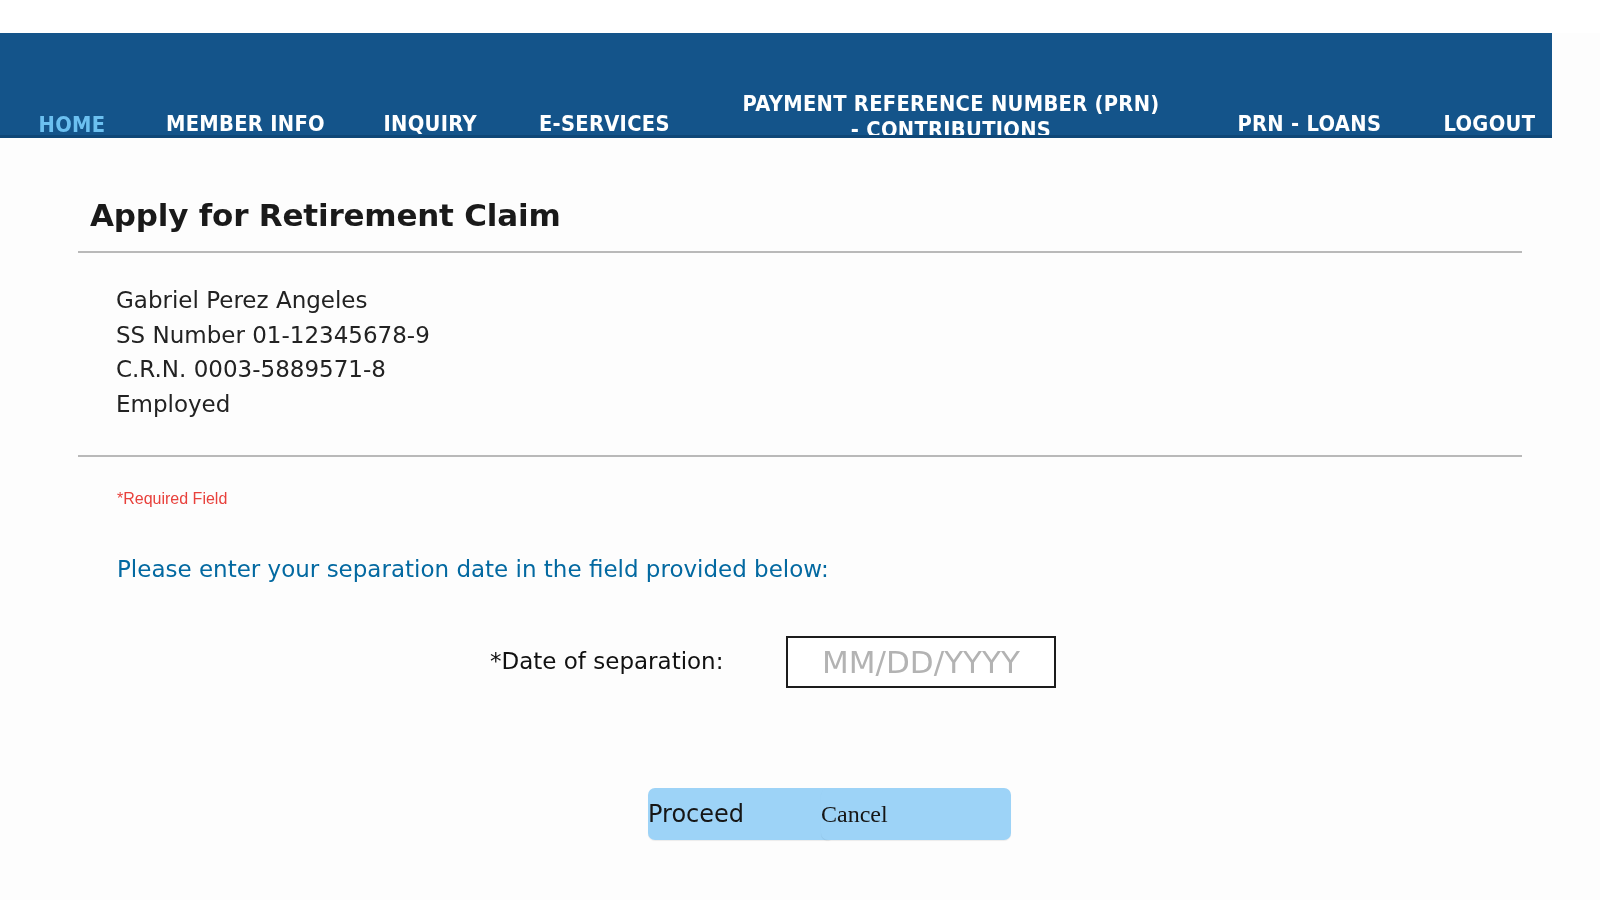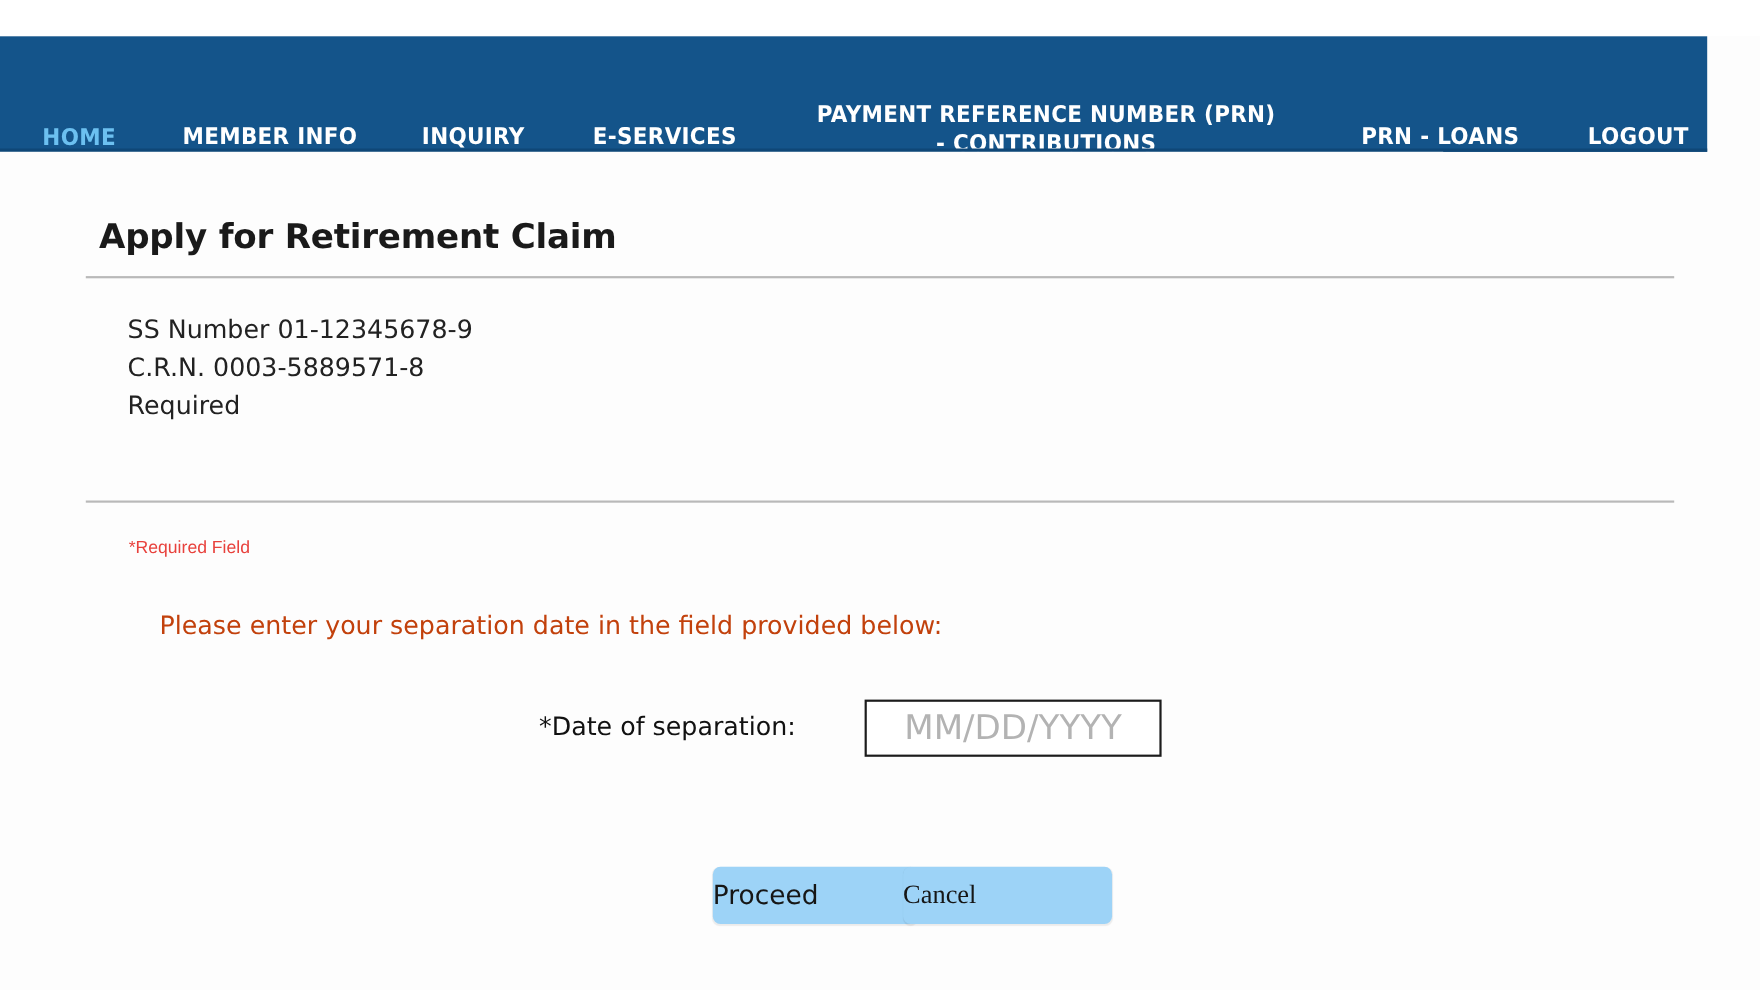--- a/index.html
+++ b/index.html
@@ -134,22 +134,21 @@
     font-size: 16px;
     color: #e8413c;
   }
 
   .instruction {
     position: absolute;
     left: 117px;
     top: 418px;
     font-family: "DejaVu Sans", sans-serif;
     font-size: 23px;
-    color: #c2410c;
-    margin-left: 28px;
+    color: #0369a1;
   }
 
   
   .date-row {
     position: absolute;
     left: 0;
     top: 498px;
     width: 1600px;
     height: 58px;
   }
@@ -229,23 +228,24 @@
     <a class="nav-item n6" href="#">LOGOUT</a>
   </nav>
 
   <main class="content">
 
     <h1 class="page-title">Apply for Retirement Claim</h1>
 
     <div class="rule rule-top"></div>
 
     <div class="member-block">
+      <div>Gabriel Perez Angeles</div>
       <div>SS Number 01-12345678-9</div>
       <div>C.R.N. 0003-5889571-8</div>
-      <div>Required</div>
+      <div>Employed</div>
     </div>
 
     <div class="rule rule-bottom"></div>
 
     <div class="required-note">*Required Field</div>
 
     <div class="instruction">Please enter your separation date in the field provided below:</div>
 
     <div class="date-row">
       <label class="date-label" for="dateInput">*Date of separation:</label>

